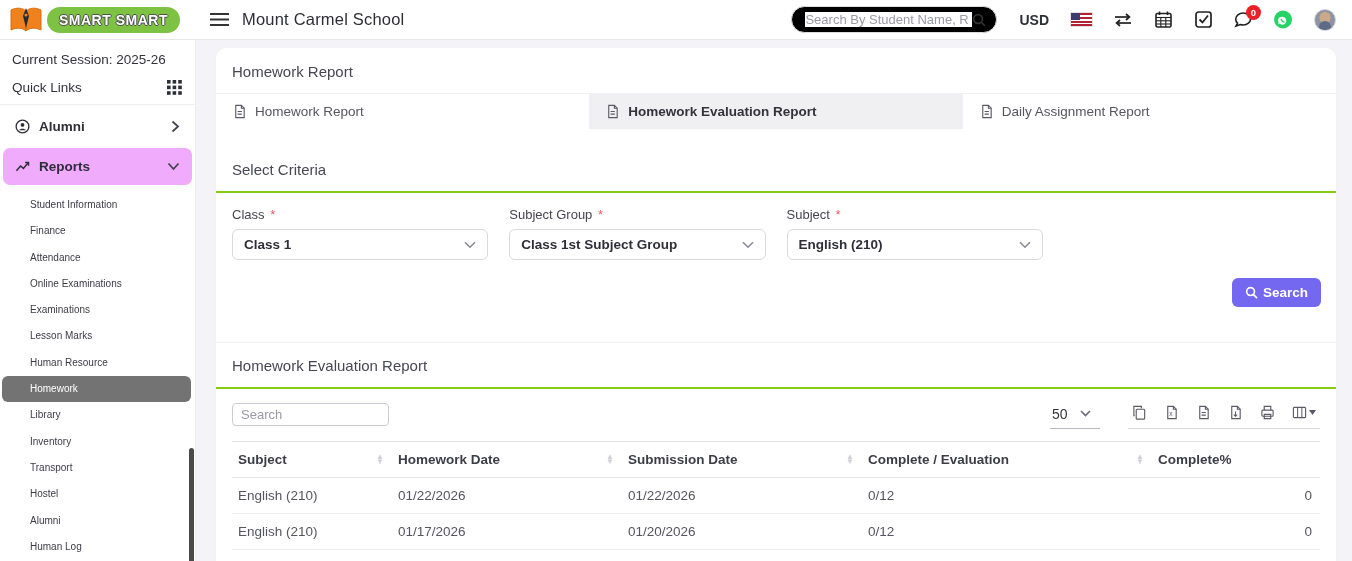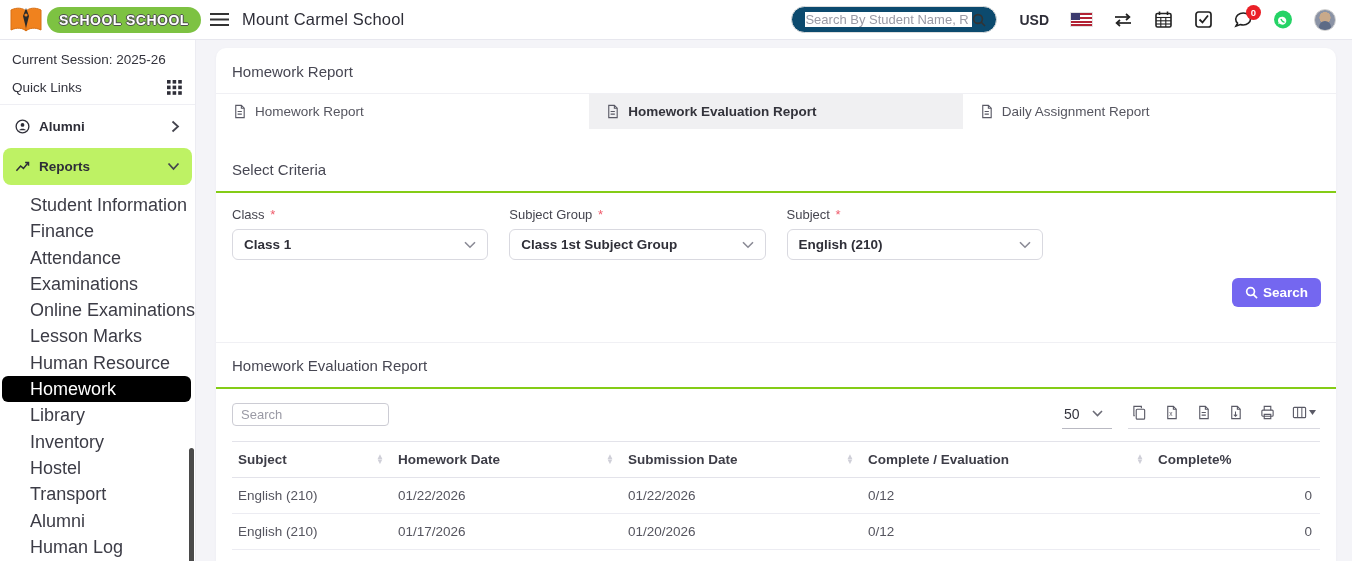--- a/index.html
+++ b/index.html
@@ -11,21 +11,21 @@
             border-bottom:1px solid #e7e7ee; display:flex; align-items:center; z-index:10; }
   .logo-area { width:196px; display:flex; align-items:center; padding-left:9px; gap:4px; flex:0 0 196px; }
   .logo-book { width:34px; height:28px; }
   .logo-badge { background:#7dc242; color:#fff; font-weight:bold; font-size:14px; letter-spacing:.5px;
                 padding:5px 12px; border-radius:13px;
                 text-shadow:-1px 0 #4e4e4e, 0 1px #4e4e4e, 1px 0 #4e4e4e, 0 -1px #4e4e4e; white-space:nowrap; }
   .hamburger { width:22px; margin-left:14px; cursor:pointer; color:#333; font-size:19px; line-height:1; }
   .school-title { font-size:16.5px; font-weight:normal; color:#2e2e38; margin-left:10px; letter-spacing:.2px; }
   .header-right { margin-left:auto; display:flex; align-items:center; gap:22px; padding-right:16px; }
   .search-pill { display:flex; align-items:center; width:206px; height:27px; border:1px solid #ddd;
-                 border-radius:14px; padding:0 10px 0 13px; background:#0c4a6e; }
+                 border-radius:14px; padding:0 10px 0 13px; background:#000000; }
   .search-pill input { border:none; outline:none; flex:1; font-size:13px; color:#555; font-family:inherit; min-width:0; }
   .search-pill input::placeholder { color:#9a9aa5; }
   .currency { font-size:14px; font-weight:bold; color:#2e2e38; }
   .flag { width:21px; height:13px; position:relative; display:inline-block;
           background:repeating-linear-gradient(#b22234 0 1.9px, #fff 1.9px 3.8px); outline:1px solid #e2e2e2; }
   .flag::before { content:""; position:absolute; left:0; top:0; width:9px; height:7px; background:#3c3b6e; }
   .hicon { width:18px; height:18px; display:inline-flex; align-items:center; justify-content:center; cursor:pointer; position:relative; }
   .chat-badge { position:absolute; top:-6px; right:-9px; min-width:15px; height:15px; background:#ea2027; color:#fff;
                 border-radius:8px; font-size:9.5px; font-weight:bold; display:flex; align-items:center; justify-content:center; padding:0 4px; }
   .avatar { width:22px; height:22px; border-radius:50%; border:1px solid #cfcfcf; overflow:hidden; cursor:pointer;
@@ -34,25 +34,25 @@
 
   
   .sidebar { position:fixed; top:40px; left:0; bottom:0; width:196px; background:#fff;
              border-right:1px solid #ececf2; z-index:5; }
   .session { padding:12px 12px 4px 12px; font-size:13.5px; color:#33333d; }
   .quick-links { display:flex; align-items:center; justify-content:space-between; padding:9px 13px 9px 12px;
                  border-bottom:1px solid #efeff4; font-size:13.5px; color:#33333d; }
   .side-group { display:flex; align-items:center; gap:9px; padding:0 12px; height:37px; font-weight:bold;
                 font-size:13.5px; color:#2e2e38; cursor:pointer; margin:3px 3px; border-radius:8px; }
   .side-group .grow { flex:1; }
-  .side-group.active { background:#bef264; }
+  .side-group.active { background:#f0abfc;border-radius:7px; }
   .submenu { list-style:none; padding:4px 0 0 0; }
-  .submenu li { padding:0 8px 0 30px; height:26.3px; line-height:26.3px; font-size:18px; color:#3c3c46;
+  .submenu li { padding:0 8px 0 30px; height:26.3px; line-height:26.3px; font-size:10px; color:#3c3c46;
                 cursor:pointer; white-space:nowrap; }
-  .submenu li.active { background:#000000; color:#fff; border-radius:6px; margin:0 4px 0 2px; padding-left:28px; }
+  .submenu li.active { background:#737373; color:#fff; border-radius:6px; margin:0 4px 0 2px; padding-left:28px; }
   .side-scrollthumb { position:absolute; right:1px; top:408px; width:5px; height:150px; background:#4a4a4a; border-radius:3px; }
 
   
   .main { position:absolute; top:48px; left:216px; width:1120px; }
   .card { background:#fff; border-radius:10px 10px 0 0; min-height:560px; box-shadow:0 1px 3px rgba(80,80,110,.05); }
   .card-title { font-size:15px; color:#474753; padding:15px 16px 13px; border-bottom:1px solid #f0f0f4; }
   .tabs { display:grid; grid-template-columns:repeat(3,1fr); }
   .tab { display:flex; align-items:center; gap:8px; padding:0 16px; height:35px; font-size:13.5px; color:#55555f; cursor:pointer; }
   .tab.active { background:#f0f0f2; font-weight:bold; color:#33333b; }
   .tabs-after { height:18px; }
@@ -66,21 +66,21 @@
   .btn-row { display:flex; justify-content:flex-end; padding:18px 15px 0; }
   .btn-search { display:inline-flex; align-items:center; gap:5px; background:#7467f0; color:#fff; border:none;
                 font-family:inherit; font-size:13.5px; font-weight:600; padding:7px 13px; border-radius:6px; cursor:pointer; }
   .gap-block { height:35px; }
   .divider { border-top:1px solid #f0f0f4; }
 
   .table-controls { display:flex; align-items:flex-start; justify-content:space-between; padding:14px 16px 10px; }
   .table-search { width:157px; height:23px; border:1px solid #ccccd4; border-radius:4px; padding:0 8px; font-size:13px;
                   color:#555; outline:none; font-family:inherit; }
   .table-search::placeholder { color:#9a9aa5; }
-  .controls-right { display:flex; align-items:center; gap:16px; }
+  .controls-right { display:flex; align-items:center; gap:28px; }
   .page-size { display:flex; align-items:center; gap:12px; border-bottom:1px solid #b9b9c2; padding:2px 2px 6px; font-size:14px;
                color:#33333d; cursor:pointer; min-width:50px; }
   .export-group { display:flex; align-items:center; gap:17px; border-bottom:1px solid #d9d9e0; padding:2px 4px 8px; }
   .export-group .eicon { cursor:pointer; display:inline-flex; color:#5a5a66; align-items:center; gap:2px; }
 
   table.report { width:calc(100% - 32px); margin:2px 16px 0; border-collapse:collapse; }
   table.report th { border-top:1px solid #e3e3ea; border-bottom:1px solid #e3e3ea; text-align:left;
                     font-size:13.5px; color:#3d3d47; padding:10px 8px 10px 6px; font-weight:bold; }
   table.report th .th-inner { display:flex; align-items:center; justify-content:space-between; }
   table.report th.right, table.report td.right { text-align:right; }
@@ -95,21 +95,21 @@
 <div class="header">
   <div class="logo-area">
     <span class="logo-book">
       <svg viewBox="0 0 34 28" width="34" height="28">
         <path d="M2 4 C8 1,14 2,17 5 L17 25 C14 22,8 21,2 24 Z" fill="#f0821e" stroke="#d86f12" stroke-width="1"></path>
         <path d="M32 4 C26 1,20 2,17 5 L17 25 C20 22,26 21,32 24 Z" fill="#f0821e" stroke="#d86f12" stroke-width="1"></path>
         <path d="M17 2 L14 10 L17 22 L20 10 Z" fill="#2b2b2b"></path>
         <circle cx="17" cy="9" r="1.6" fill="#f0821e"></circle>
       </svg>
     </span>
-    <span class="logo-badge">SCHOOL SCHOOL</span>
+    <span class="logo-badge">SMART SMART</span>
   </div>
   <span class="hamburger">
     <svg width="19" height="15" viewBox="0 0 19 15">
         <g stroke="#333" stroke-width="2">
           <line x1="0" y1="2" x2="19" y2="2"></line>
           <line x1="0" y1="7.5" x2="19" y2="7.5"></line>
           <line x1="0" y1="13" x2="19" y2="13"></line>
         </g>
       </svg>
   </span>
@@ -222,29 +222,29 @@
           <svg width="13" height="9" viewBox="0 0 13 9">
             <path d="M1.5 1.5 L6.5 7 11.5 1.5" fill="none" stroke="#44444e" stroke-width="1.8"></path>
           </svg>
         </span>
       </div>
     </div>
   <ul class="submenu" id="submenu">
       <li>Student Information</li>
       <li>Finance</li>
       <li>Attendance</li>
+      <li>Online Examinations</li>
       <li>Examinations</li>
-      <li>Online Examinations</li>
       <li>Lesson Marks</li>
       <li>Human Resource</li>
       <li class="active">Homework</li>
       <li>Library</li>
       <li>Inventory</li>
+      <li>Transport</li>
       <li>Hostel</li>
-      <li>Transport</li>
       <li>Alumni</li>
       <li>Human Log</li>
       <li>Audit Trail Report</li>
     </ul>
   <div class="side-scrollthumb"></div>
 </div>
 
 <div class="main">
   <div class="card">
     <div class="card-title">Homework Report</div>

